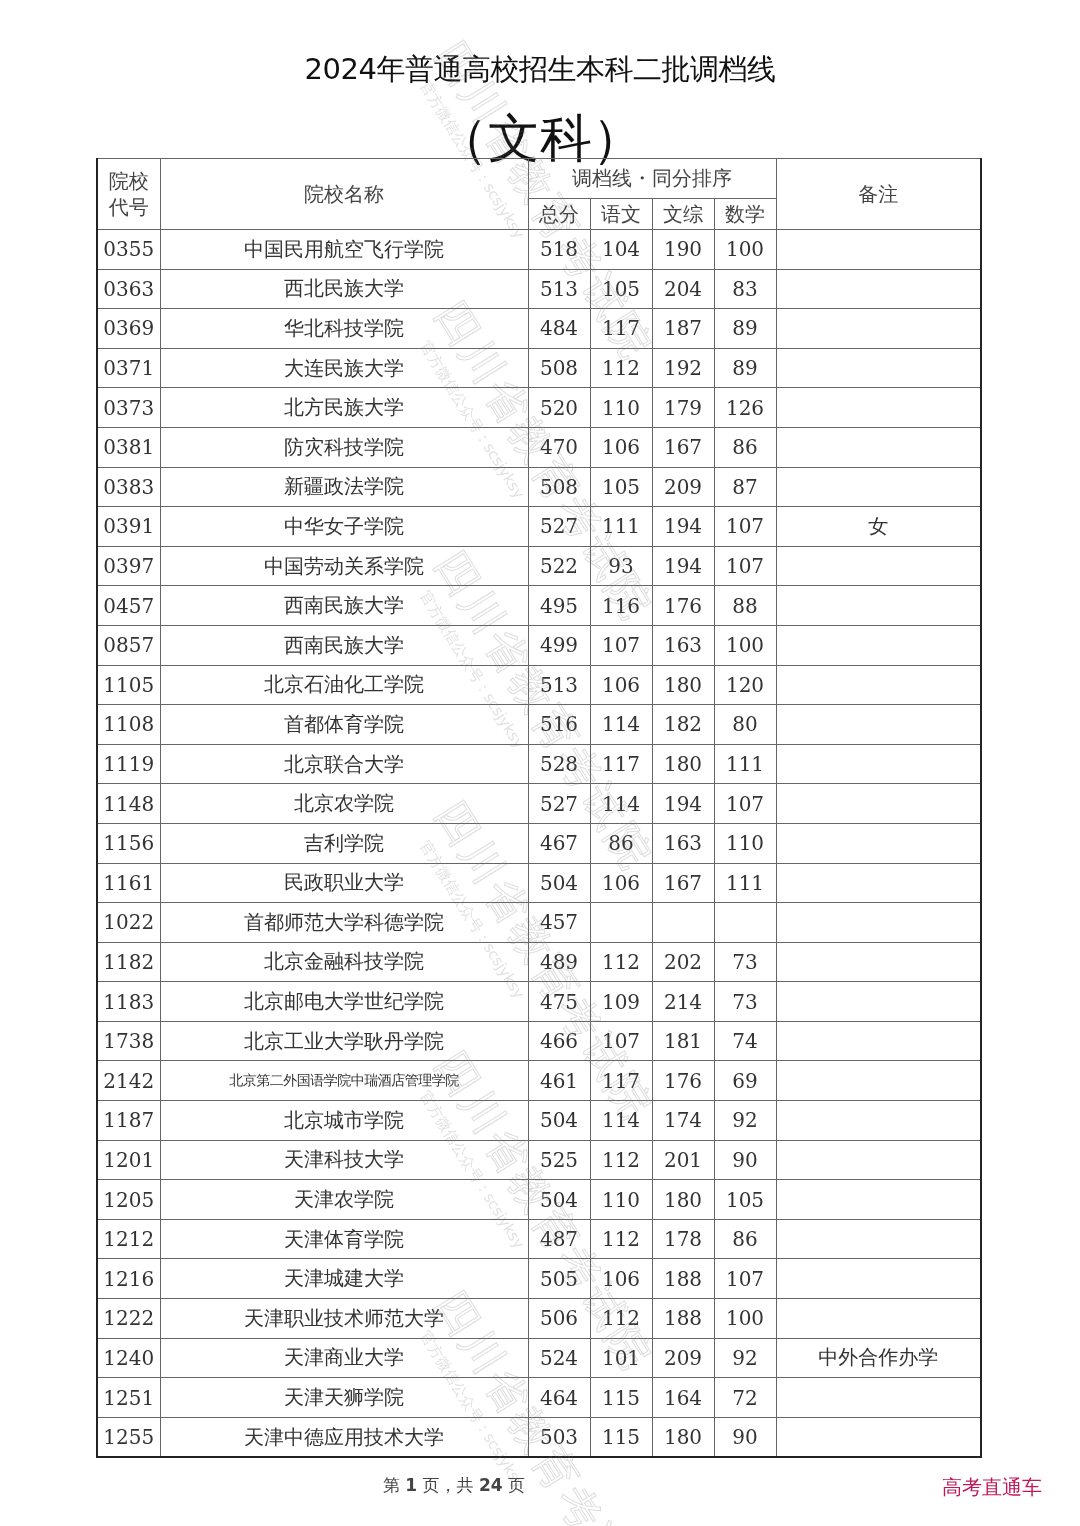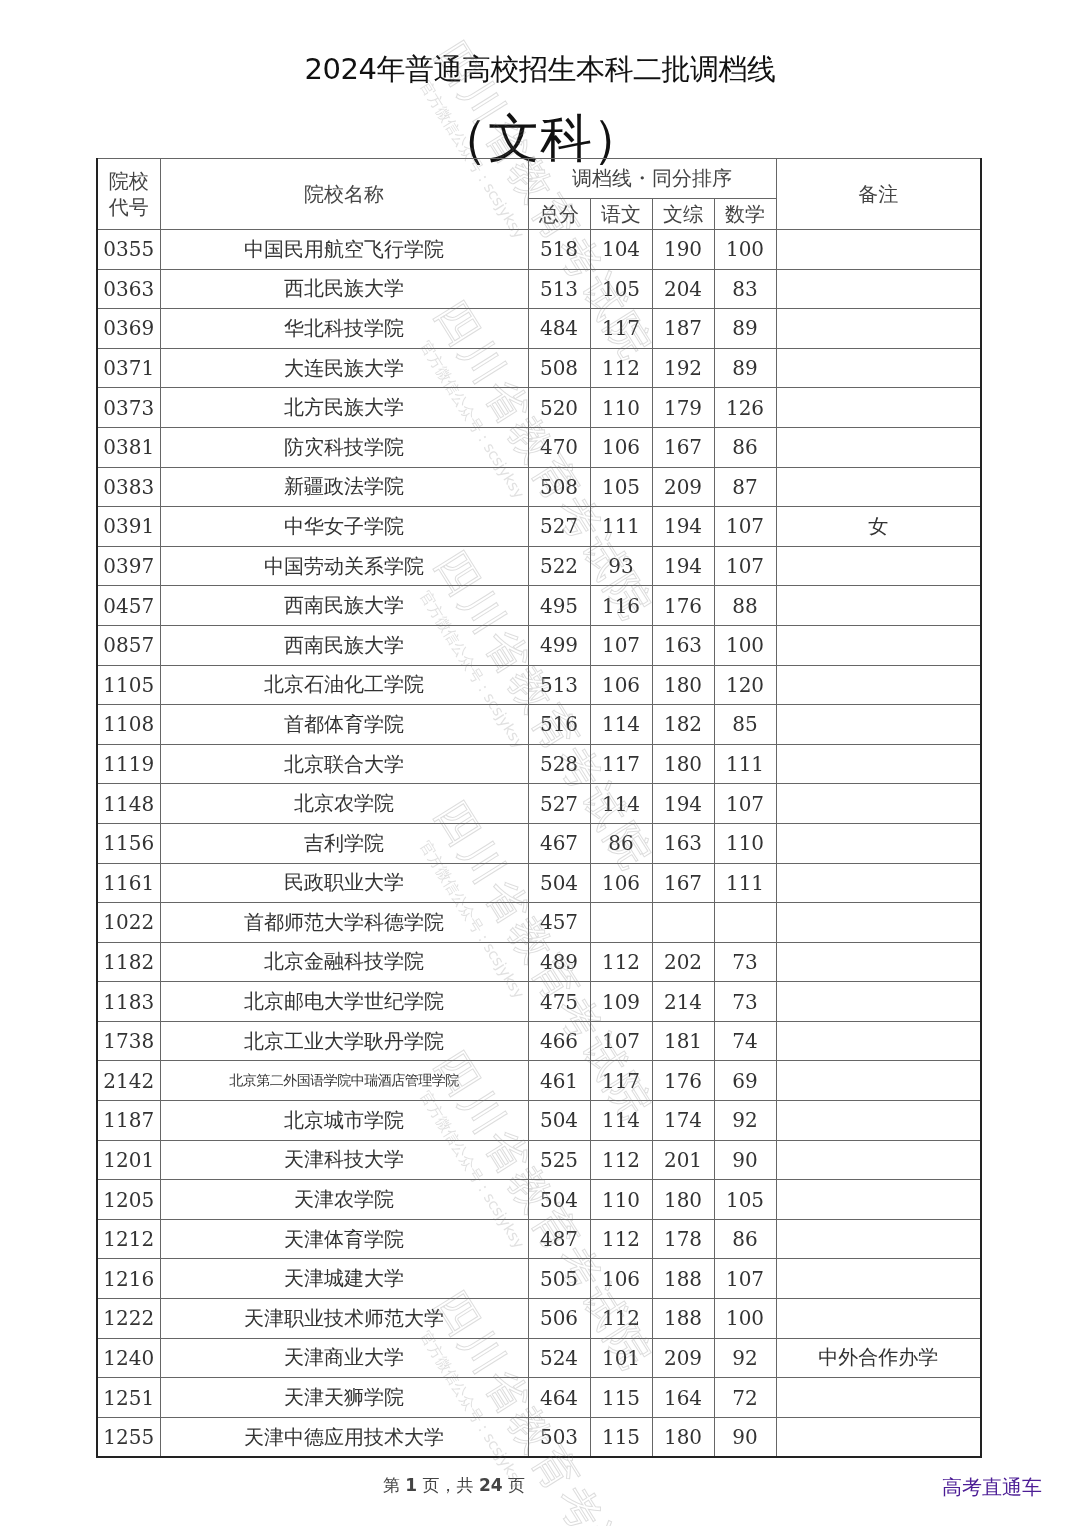--- a/index.html
+++ b/index.html
@@ -31,21 +31,21 @@
     td.name { font-family: Liberation Mono, monospace; font-size: 20px; color: #333; }
     td.name.long { font-size: 14px; letter-spacing: -0.5px; }
     td.note { font-family: "DejaVu Sans", "Liberation Sans", sans-serif; font-size: 20px; }
     th.codeh { line-height: 26px; font-size: 20px; }
     .footer-page {
       position: absolute; top: 1474px; left: 0; width: 908px; text-align: center;
       font-size: 17px; color: #444; font-family: "DejaVu Serif", serif;
     }
     .footer-page b { font-family: "DejaVu Sans", sans-serif; font-weight: bold; }
     .brand {
-      position: absolute; top: 1474px; left: 942px; font-size: 20px; color: #4c1d95;
+      position: absolute; top: 1474px; left: 942px; font-size: 20px; color: #be185d;
       font-family: "DejaVu Sans", "Liberation Sans", sans-serif;
     }
     .wm {
       position: absolute; pointer-events: none; color: rgba(120,120,120,0.22);
       font-family: "DejaVu Sans", sans-serif; transform-origin: left top; white-space: nowrap;
     }
     .wm .big { font-size: 42px; letter-spacing: 4px; display: block; -webkit-text-stroke: 1px rgba(120,120,120,0.25); color: transparent; }
     .wm .small { font-size: 15px; display: block; margin-left: 20px; margin-top: 2px; }
   </style>
 </head>
@@ -189,21 +189,21 @@
         <td class="num">180</td>
         <td class="num">120</td>
         <td class="note"></td>
       </tr>
       <tr>
         <td class="code">1108</td>
         <td class="name">首都体育学院</td>
         <td class="num">516</td>
         <td class="num">114</td>
         <td class="num">182</td>
-        <td class="num">85</td>
+        <td class="num">80</td>
         <td class="note"></td>
       </tr>
       <tr>
         <td class="code">1119</td>
         <td class="name">北京联合大学</td>
         <td class="num">528</td>
         <td class="num">117</td>
         <td class="num">180</td>
         <td class="num">111</td>
         <td class="note"></td>

